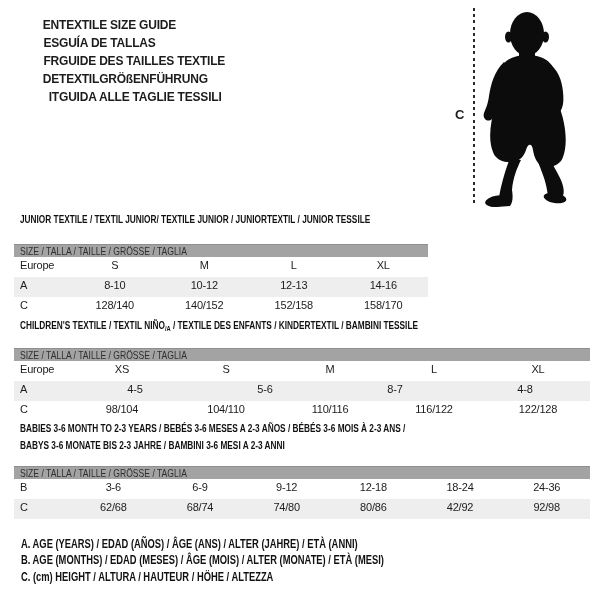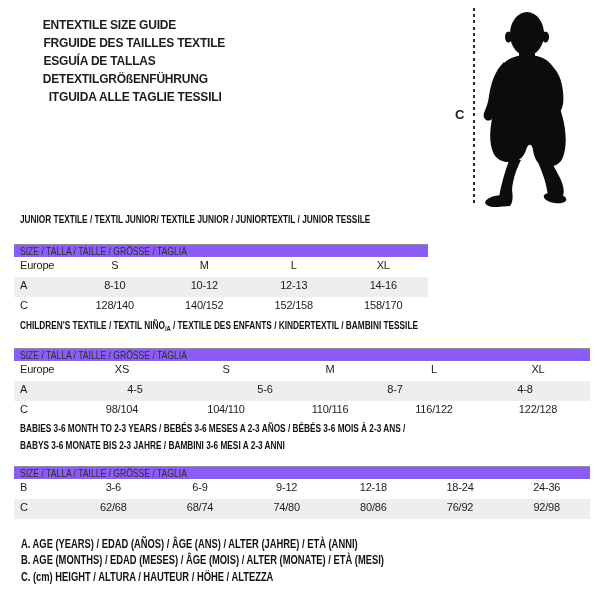--- a/index.html
+++ b/index.html
@@ -21,47 +21,47 @@
   
   .tbl-title{position:absolute;left:20px;font-weight:bold;font-size:11.5px;
     line-height:14px;white-space:nowrap;transform:scaleX(0.72);transform-origin:0 0;color:#111;}
   .tbl-title .line{height:16.5px;line-height:16.5px;}
   .subsc{font-size:8px;vertical-align:-2px;}
   
   .tbl{position:absolute;left:14px;}
   .t1{top:244px;width:414px;}
   .t2{top:348px;width:576px;}
   .t3{top:466px;width:576px;}
-  .tbl-head{height:13px;line-height:12px;background:#8b5cf6;border-top:1px solid #8f8f8f;
+  .tbl-head{height:13px;line-height:12px;background:#a3a3a3;border-top:1px solid #8f8f8f;
     box-sizing:border-box;padding-left:6px;color:#2e2e2e;font-size:11px;overflow:hidden;}
   .head-text{display:inline-block;transform:scaleX(0.78);transform-origin:0 50%;white-space:nowrap;}
   .tbl-row{display:flex;height:20px;line-height:16px;font-size:11px;letter-spacing:-0.2px;}
   .tbl-row .lbl{flex:0 0 56px;width:56px;padding-left:6px;box-sizing:border-box;}
   .tbl-row .val{flex:1;text-align:center;}
   .shade{background:#eeeeee;}
   
   .legend{position:absolute;left:21px;top:536px;font-weight:bold;font-size:12px;
     transform:scaleX(0.78);transform-origin:0 0;color:#111;}
   .legend .legend-line{height:16.3px;line-height:16.3px;white-space:nowrap;}
 </style>
 </head>
 <body>
 
 <div class="lang-list">
   <div class="lang-row">
     <span class="lang-code">EN</span>
     <span class="lang-text">TEXTILE SIZE GUIDE</span>
   </div>
   <div class="lang-row">
+    <span class="lang-code">ES</span>
+    <span class="lang-text">GUÍA DE TALLAS</span>
+  </div>
+  <div class="lang-row">
     <span class="lang-code">FR</span>
     <span class="lang-text">GUIDE DES TAILLES TEXTILE</span>
-  </div>
-  <div class="lang-row">
-    <span class="lang-code">ES</span>
-    <span class="lang-text">GUÍA DE TALLAS</span>
   </div>
   <div class="lang-row">
     <span class="lang-code">DE</span>
     <span class="lang-text">TEXTILGRÖßENFÜHRUNG</span>
   </div>
   <div class="lang-row">
     <span class="lang-code">IT</span>
     <span class="lang-text">GUIDA ALLE TAGLIE TESSILI</span>
   </div>
 </div>
@@ -168,21 +168,21 @@
     <span class="val">12-18</span>
     <span class="val">18-24</span>
     <span class="val">24-36</span>
   </div>
   <div class="tbl-row shade">
     <span class="lbl">C</span>
     <span class="val">62/68</span>
     <span class="val">68/74</span>
     <span class="val">74/80</span>
     <span class="val">80/86</span>
-    <span class="val">76/92</span>
+    <span class="val">42/92</span>
     <span class="val">92/98</span>
   </div>
 </div>
 
 <div class="legend">
   <div class="legend-line">A. AGE (YEARS) / EDAD (AÑOS) / ÂGE (ANS) / ALTER (JAHRE) / ETÀ (ANNI)</div>
   <div class="legend-line">B. AGE (MONTHS) / EDAD (MESES) / ÂGE (MOIS) / ALTER (MONATE) / ETÀ (MESI)</div>
   <div class="legend-line">C. (cm) HEIGHT / ALTURA / HAUTEUR / HÖHE / ALTEZZA</div>
 </div>
 

